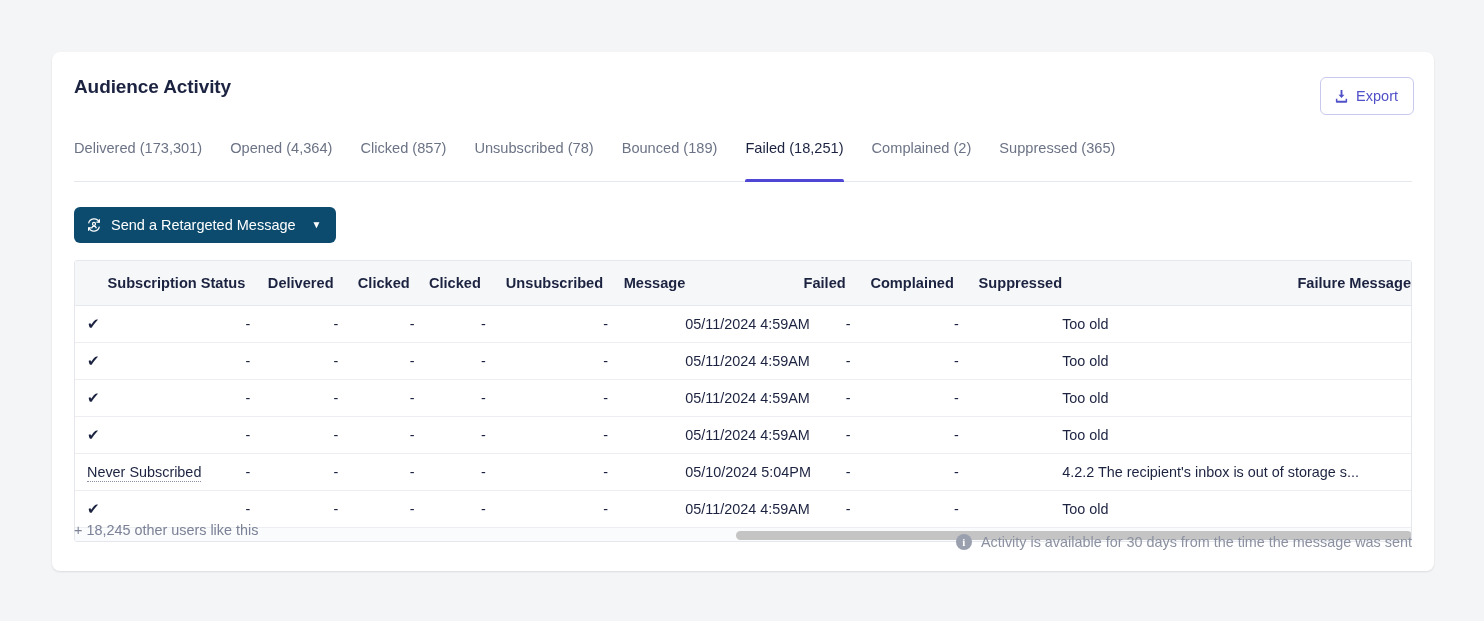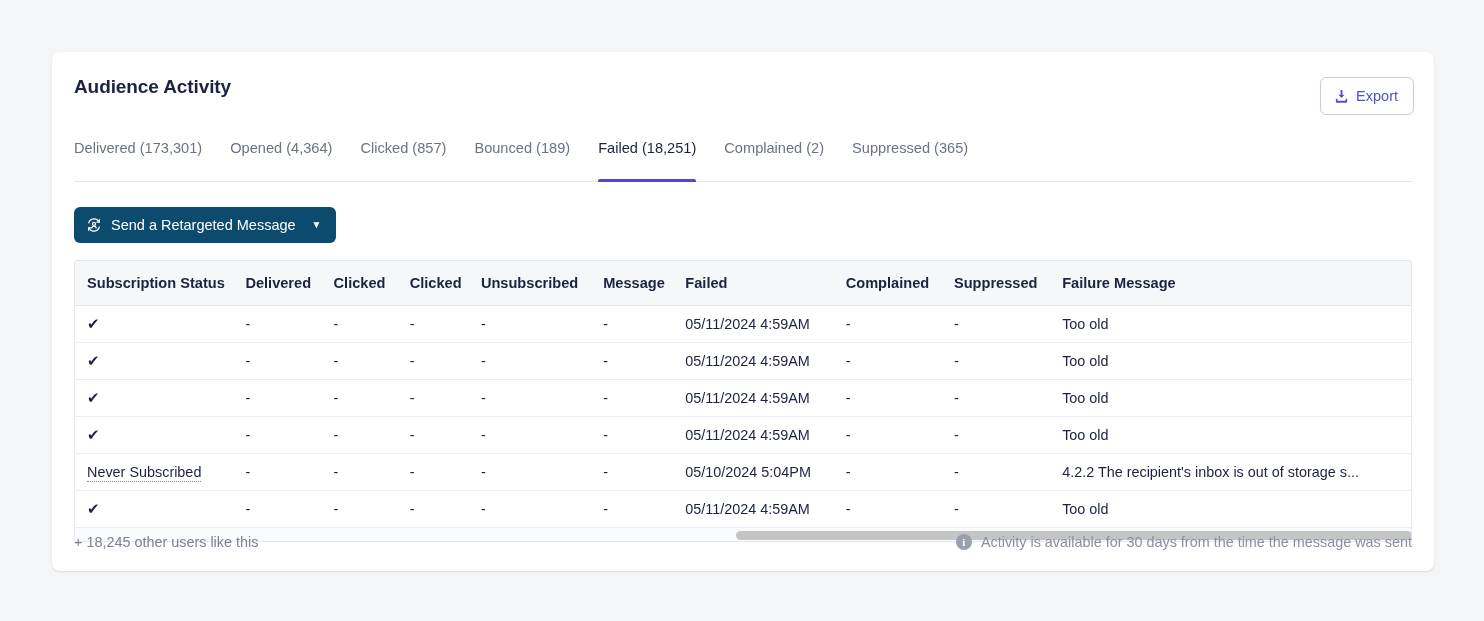--- a/index.html
+++ b/index.html
@@ -132,21 +132,21 @@
     border-radius: 3px;
     overflow: hidden;
   }
   table {
     border-collapse: collapse;
     width: 100%;
     table-layout: fixed;
   }
   thead tr { background: #f6f7f9; }
   th {
-    text-align: left;
+    text-align: right;
     font-size: 14.6px;
     font-weight: bold;
     color: #1c2340;
     padding: 14px 0 14px 0;
     border-bottom: 1px solid #e4e7ec;
     white-space: nowrap;
   }
   td {
     font-size: 14.4px;
     color: #1c2340;
@@ -198,21 +198,20 @@
   }
 
   
   .footer {
     position: absolute;
     left: 22px;
     right: 22px;
     top: 470px;
     height: 40px;
     display: flex;
-    align-items: center;
     justify-content: space-between;
   }
   .more-users {
     font-size: 14.4px;
     color: #7b8196;
   }
   .availability {
     display: flex;
     align-items: center;
     gap: 9px;
@@ -250,20 +249,21 @@
         </svg>
       </span>
       <span>Export</span>
     </button>
   </div>
 
   <div class="tabs">
     <div class="tab">Delivered (173,301)</div>
     <div class="tab">Opened (4,364)</div>
     <div class="tab">Clicked (857)</div>
+    <div class="tab">Unsubscribed (78)</div>
     <div class="tab">Bounced (189)</div>
     <div class="tab active">Failed (18,251)</div>
     <div class="tab">Complained (2)</div>
     <div class="tab">Suppressed (365)</div>
   </div>
 
   <button class="retarget-btn" disabled="">
     <span>
       <svg width="16" height="16" viewBox="0 0 16 16" fill="none" stroke="#ffffff" stroke-width="1.2" aria-hidden="true">
         <path d="M13.2 5.2A5.6 5.6 0 0 0 2.6 6.3M2.8 10.8A5.6 5.6 0 0 0 13.4 9.7"></path>

